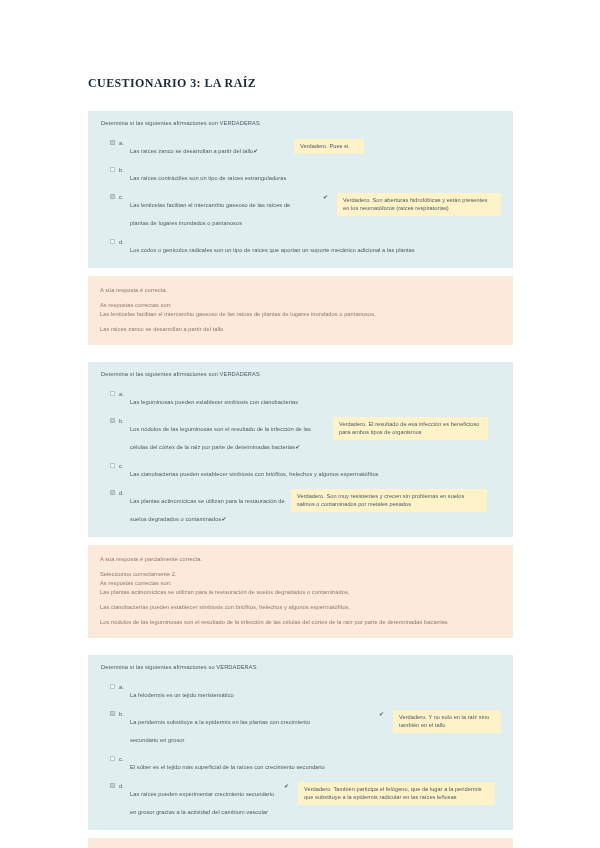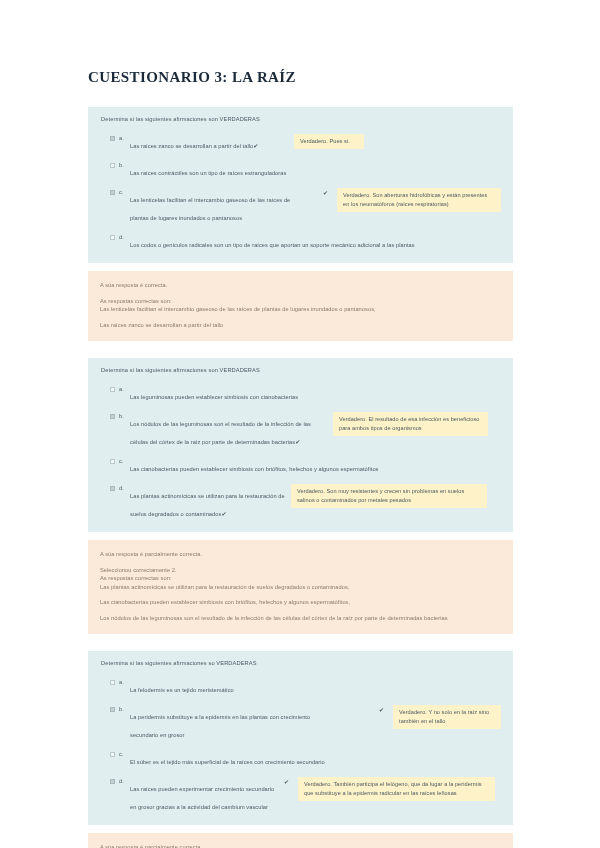--- a/index.html
+++ b/index.html
@@ -15,25 +15,25 @@
   }
   .page {
     position: relative;
     width: 600px;
     height: 848px;
     box-sizing: border-box;
     padding: 64px 85px 0 88px;
   }
   .doc-title {
     font-family: "Liberation Serif", serif;
-    font-size: 15px;
+    font-size: 12px;
     font-weight: bold;
     letter-spacing: 0.4px;
     color: #1b2a3a;
-    margin: 4px 0 21px 0;
+    margin: 12px 0 21px 0;
     line-height: 1.2;
   }
   .question-block {
     background: #e0eef0;
     width: 425px;
     box-sizing: border-box;
     padding: 9px 12px 11px 12px;
     margin-bottom: 8px;
   }
   .question-stem {

